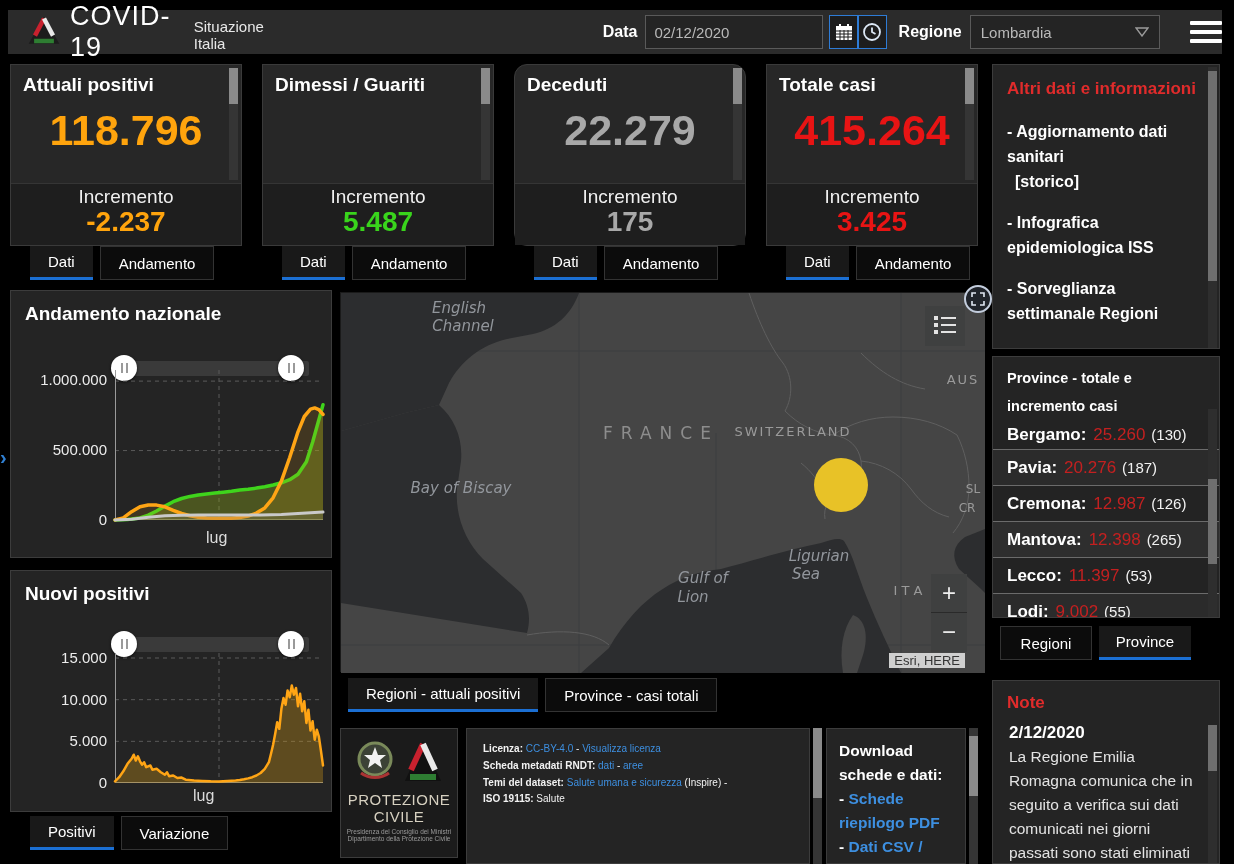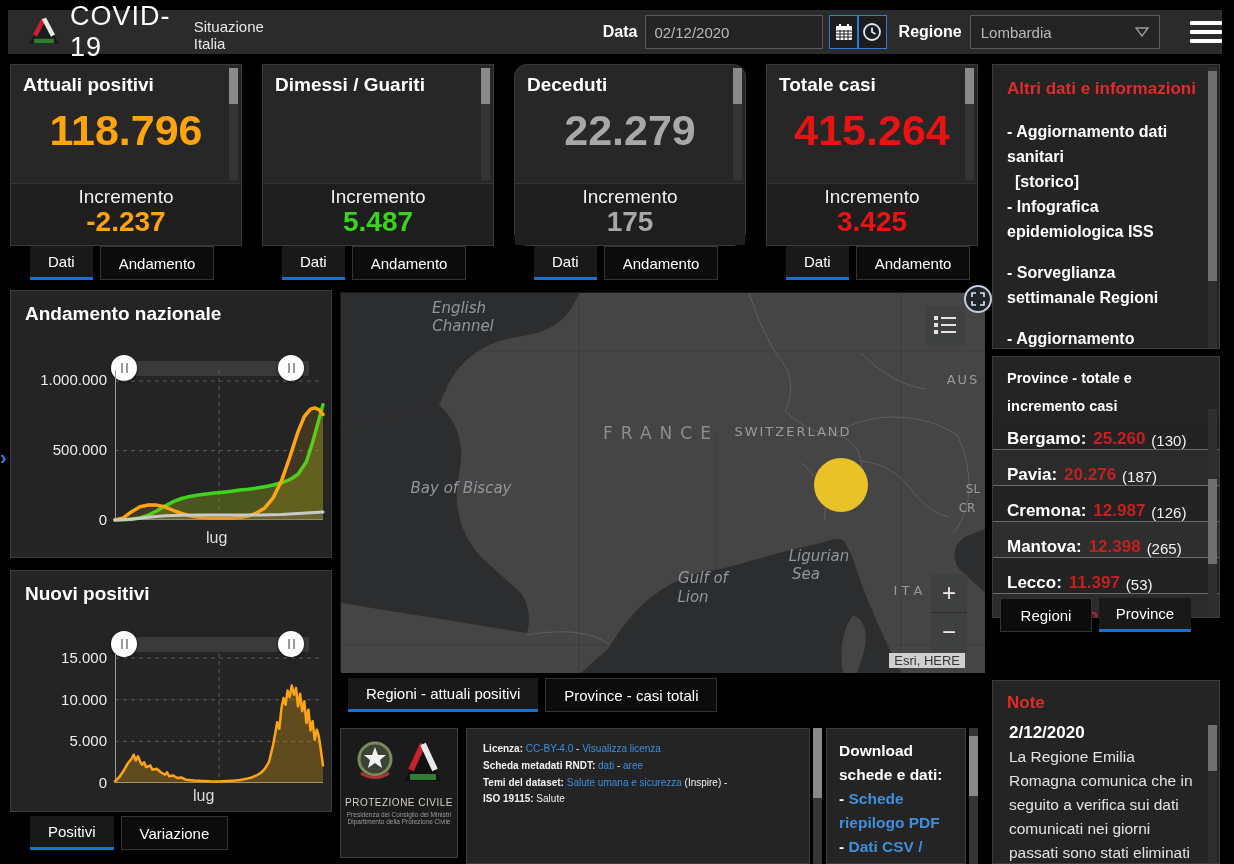--- a/index.html
+++ b/index.html
@@ -33,23 +33,23 @@
   .panel-title { font-size:19px; font-weight:bold; padding:12px 0 0 14px; }
   .red-title { color:#e02b2b; font-size:17px; font-weight:bold; }
   
   .ytick { position:absolute; width:88px; text-align:right; font-size:15px; color:#ececec; }
   .xlab { position:absolute; font-size:16px; color:#dcdcdc; }
   .slider-rail { position:absolute; height:15px; background:#3a3a3a; border-radius:2px; }
   .slider-handle { position:absolute; width:26px; height:26px; border-radius:50%; background:#fff; box-shadow:0 1px 3px rgba(0,0,0,.7); cursor:pointer; display:flex; align-items:center; justify-content:center; gap:3px; }
   .slider-handle i { display:block; width:2px; height:10px; background:#9a9a9a; }
   
   .side-link { font-size:16px; font-weight:bold; color:#fff; cursor:pointer; line-height:25px; }
-  .prov-row { height:36px; display:flex; align-items:flex-end; padding:0 0 0 14px; font-size:17px; border-bottom:1px solid #6b6b6b; white-space:nowrap; }
+  .prov-row { height:36px; display:flex; align-items:center; padding:0 0 0 14px; font-size:17px; border-bottom:1px solid #6b6b6b; white-space:nowrap; }
   .prov-row b { font-weight:bold; }
-  .prov-val { color:#c32020; font-weight:bold; margin-left:7px; }
+  .prov-val { color:#c32020; font-weight:normal; margin-left:7px; }
   .prov-delta { color:#f2f2f2; font-size:15px; font-weight:normal; margin-left:6px; }
   
   .lic { font-size:10px; line-height:1.68; color:#f2f2f2; }
   .lic b { font-weight:bold; }
   .blue { color:#3d8fe0; cursor:pointer; }
   .dl { font-size:15.5px; font-weight:bold; line-height:1.55; }
   
   .map-box { position:absolute; left:340px; top:292px; width:644px; height:380px; background:#2c2d2f; border:1px solid #1a1a1a; }
   .map-ctl { position:absolute; background:#3f4040; color:#efefef; }
   .attr { position:absolute; right:18px; bottom:3px; background:#cfcfcf; color:#353535; font-size:13px; padding:0 5px; }
@@ -328,21 +328,21 @@
       <polygon points="20,10 23,18 31,18 25,23 27,31 20,26 13,31 15,23 9,18 17,18" fill="#f2f2f2"></polygon>
       <path d="M6,36 C14,42 26,42 34,36" stroke="#a33" stroke-width="3" fill="none"></path>
     </svg>
     <svg width="40" height="52" viewBox="0 0 40 52">
       <polygon points="20,4 38,44 2,44" fill="#111"></polygon>
       <path d="M20,7 L8,33" stroke="#c8212e" stroke-width="6" fill="none"></path>
       <path d="M20,7 L32,33" stroke="#e9e9e9" stroke-width="6" fill="none"></path>
       <path d="M7,40 L33,40" stroke="#2e7d32" stroke-width="6" fill="none"></path>
     </svg>
   </div>
-  <div style="font-size:10px;letter-spacing:.5px;color:#d6d0c0;margin-top:8px;">PROTEZIONE CIVILE</div>
+  <div style="font-size:15px;letter-spacing:.5px;color:#d6d0c0;margin-top:2px;">PROTEZIONE CIVILE</div>
   <div style="font-size:6.5px;color:#9a9a9a;margin-top:3px;">Presidenza del Consiglio dei Ministri</div>
   <div style="font-size:6.5px;color:#9a9a9a;">Dipartimento della Protezione Civile</div>
 </div>
 
 <div class="panel lic" style="left:466px;top:728px;width:344px;height:136px;padding:12px 16px;">
   <div><b>Licenza:</b>
     <span class="blue">CC-BY-4.0</span><span> - </span><span class="blue">Visualizza licenza</span></div>
   <div><b>Scheda metadati RNDT:</b>
     <span class="blue">dati</span><span> - </span><span class="blue">aree</span></div>
   <div><b>Temi del dataset:</b>
@@ -363,21 +363,21 @@
 <div class="vscroll" style="left:969px;top:728px;height:136px;">
     <div class="thumb" style="top:8px;height:60px;"></div>
   </div>
 
 <div class="panel" style="left:992px;top:64px;width:228px;height:285px;">
   <div class="red-title" style="padding:14px 0 0 14px;"></div>
   <div class="red-title" style="position:absolute;top:14px;left:14px;">Altri dati e informazioni</div>
   <div style="padding:40px 14px 0 14px;">
     <div class="side-link">- Aggiornamento dati sanitari</div>
     <div class="side-link" style="padding-left:8px;">[storico]</div>
-    <div class="side-link" style="">- Infografica epidemiologica ISS</div>
+    <div class="side-link" style="margin-top:16px;">- Infografica epidemiologica ISS</div>
     <div class="side-link" style="margin-top:16px;">- Sorveglianza settimanale Regioni</div>
     <div class="side-link" style="margin-top:16px;">- Aggiornamento</div>
   </div>
   <div class="vscroll" style="right:2px;top:2px;height:281px;background:#2e2e2e;">
       <div class="thumb" style="top:4px;height:210px;background:#6f6f6f;"></div>
     </div>
 </div>
 
 <div class="panel" style="left:992px;top:356px;width:228px;height:262px;">
   <div style="font-size:14.5px;font-weight:bold;line-height:1.9;padding:8px 14px 2px 14px;">Province - totale e incremento casi</div>
@@ -410,21 +410,21 @@
     <div class="prov-row" style="background:#2b2b2b;">
         <b>Lodi:</b>
         <span class="prov-val">9.002</span>
         <span class="prov-delta">(55)</span>
       </div>
   </div>
   <div class="vscroll" style="right:2px;top:52px;height:208px;background:#2e2e2e;">
       <div class="thumb" style="top:70px;height:85px;background:#6f6f6f;"></div>
     </div>
 </div>
-<div class="tabrow" style="left:1000px;top:598px;">
+<div class="tabrow" style="left:1000px;top:626px;">
   <div class="tab" style="width:92px;">Regioni</div>
   <div class="tab active" style="width:92px;">Province</div>
 </div>
 
 <div class="panel" style="left:992px;top:680px;width:228px;height:184px;">
   <div class="red-title" style="padding:12px 0 0 14px;">Note</div>
   <div style="padding:10px 20px 0 16px;">
     <div style="font-size:17px;font-weight:bold;">2/12/2020</div>
     <div style="font-size:15.5px;color:#e3e3e3;line-height:1.55;margin-top:2px;">La Regione Emilia Romagna comunica che in seguito a verifica sui dati comunicati nei giorni passati sono stati eliminati 2 casi.</div>
   </div>

